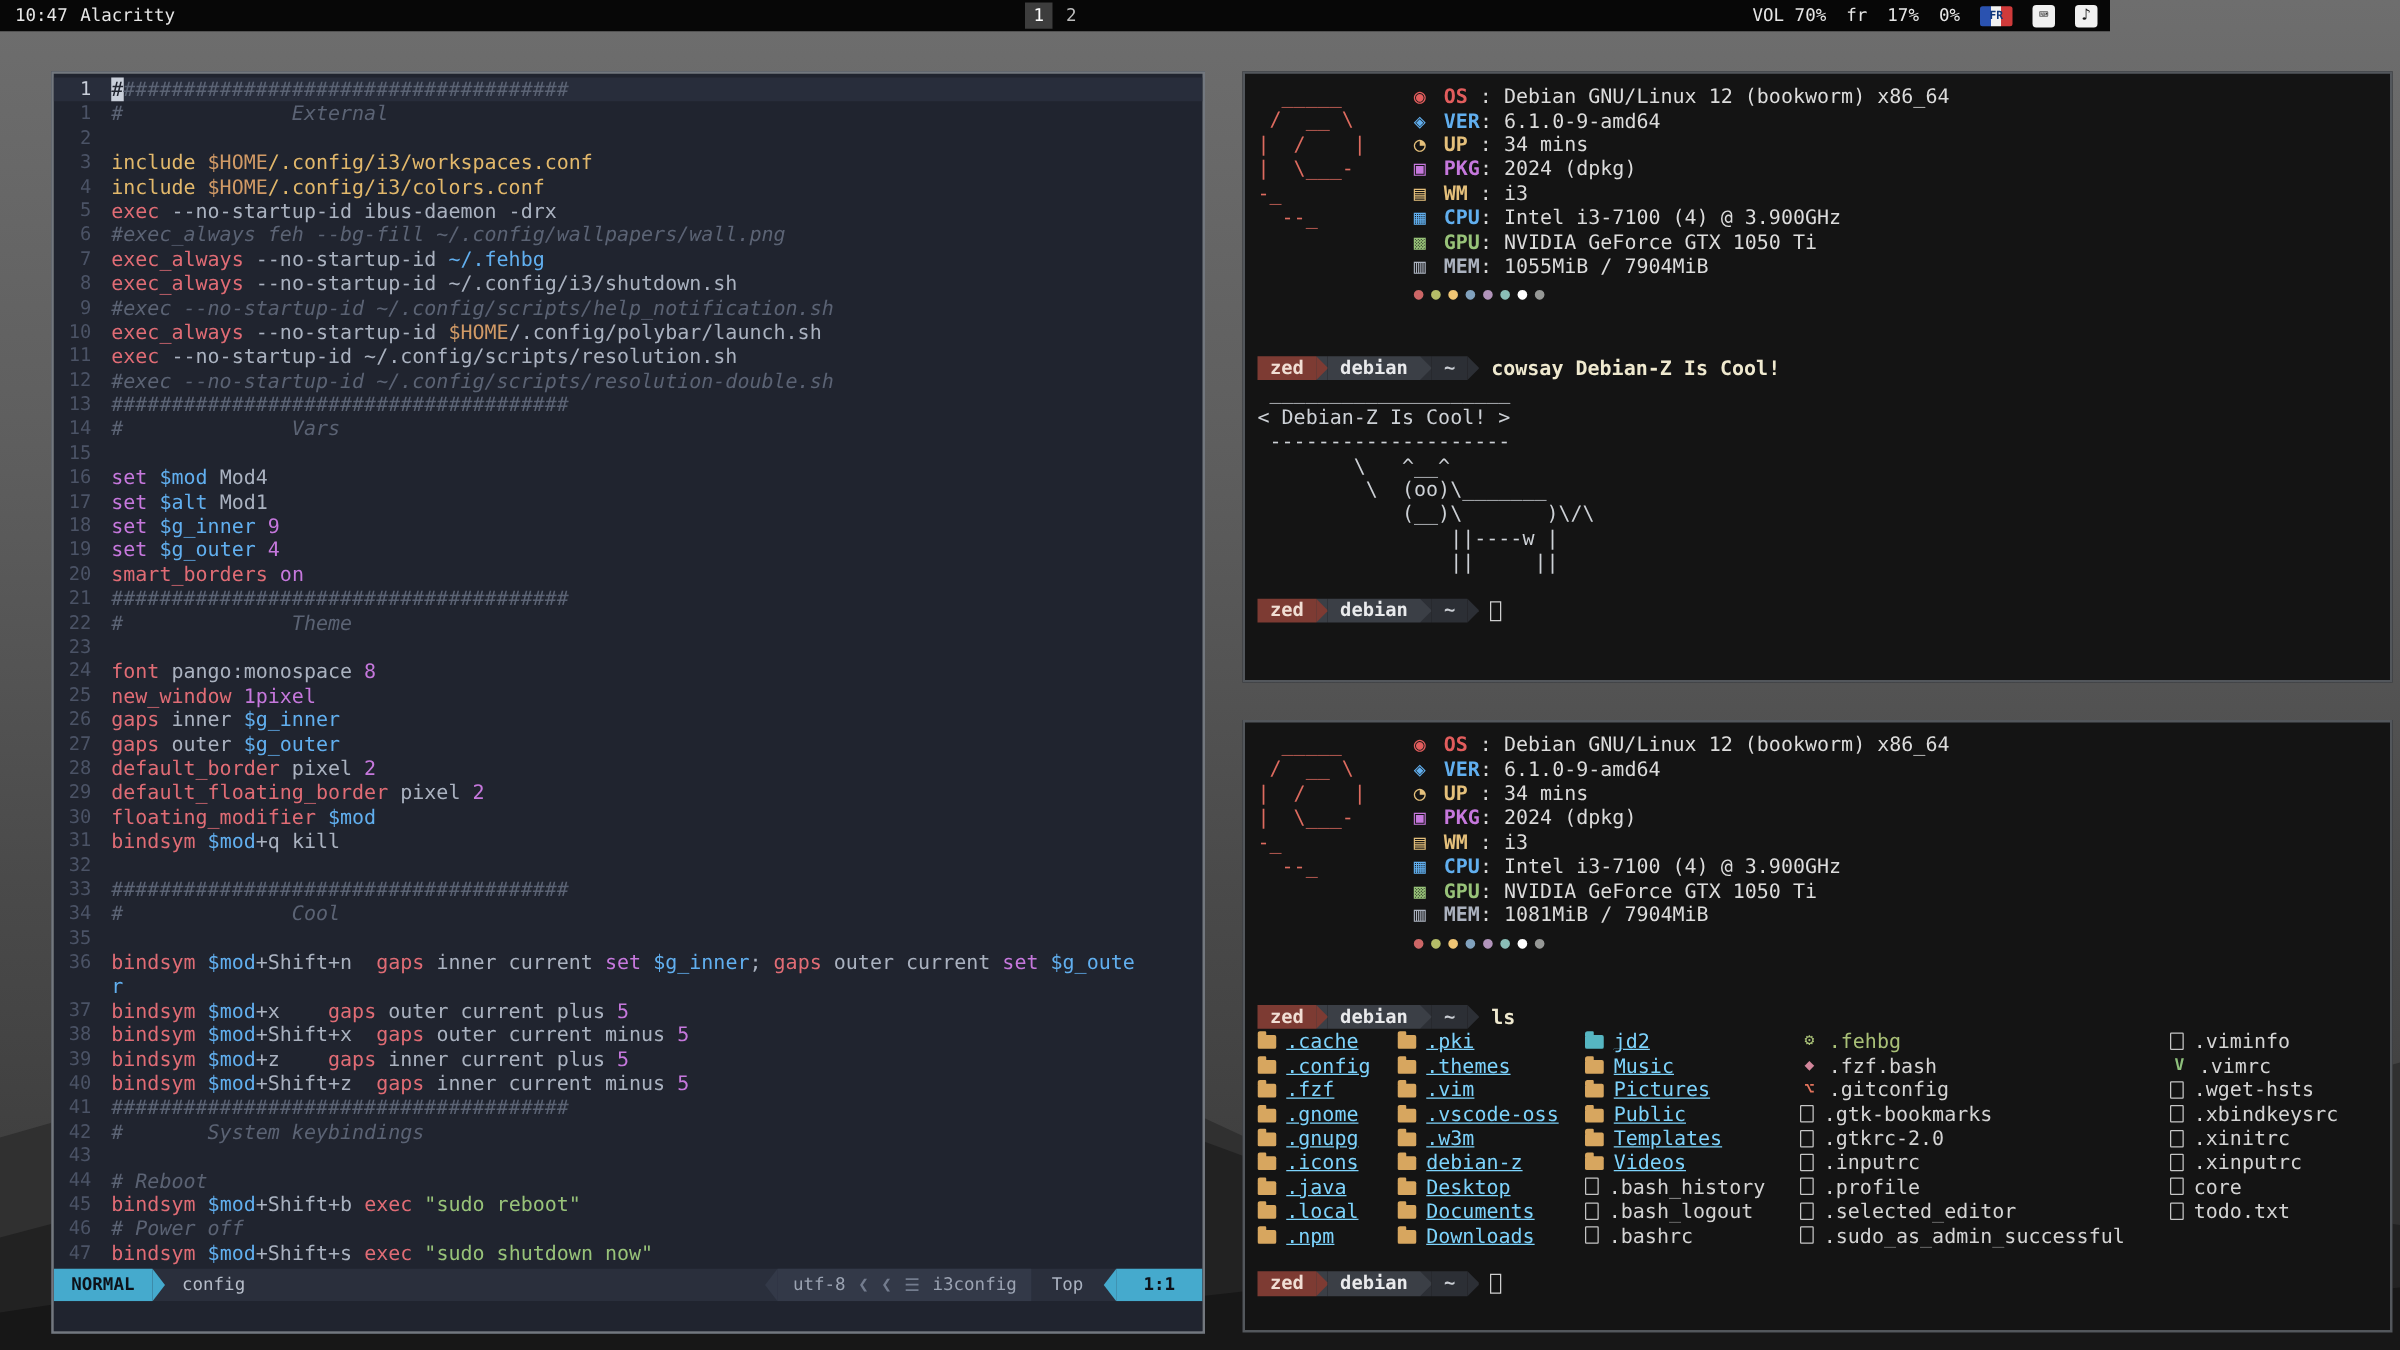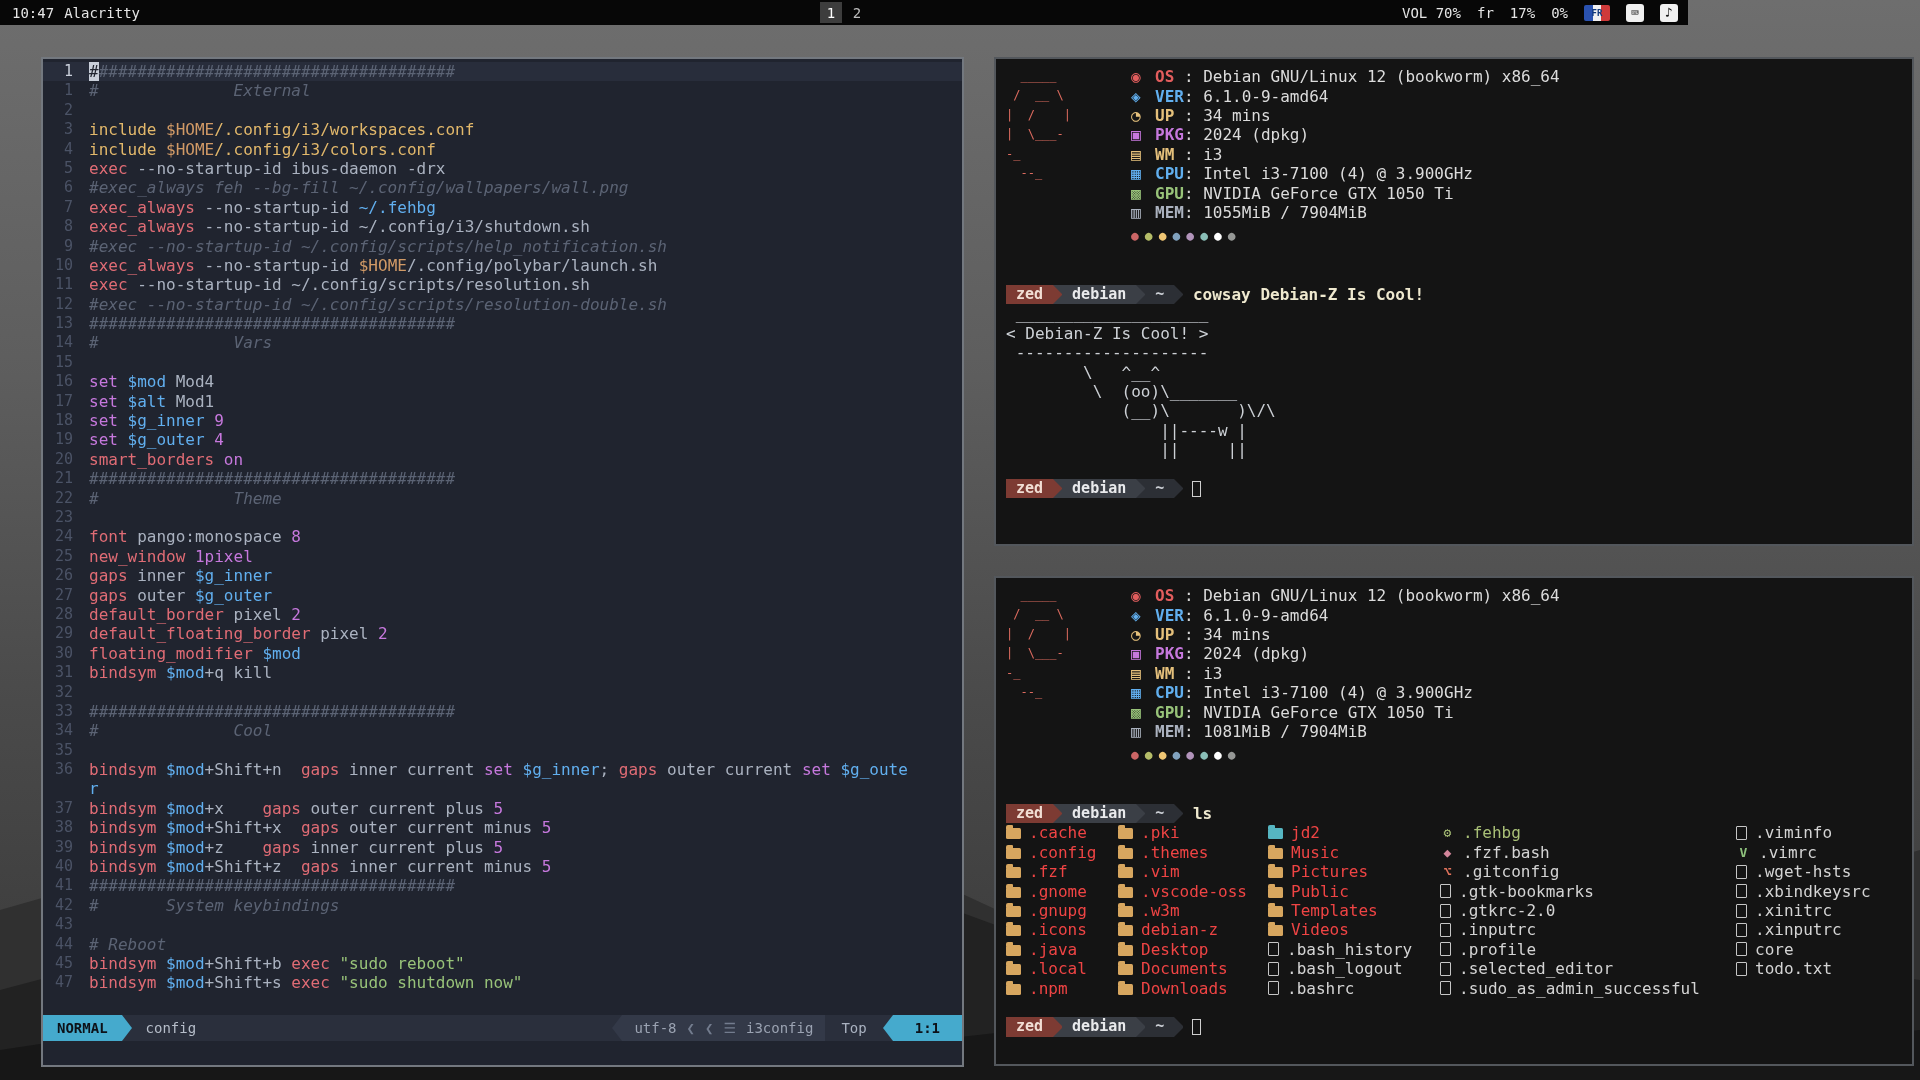--- a/index.html
+++ b/index.html
@@ -68,21 +68,21 @@
   .sl-seg { background:#333948; height:100%; display:flex; align-items:center; gap:10px; padding:0 12px; }
   .sl-seg .dim { color:#737c8e; }
   .sl-top { margin:0 16px; color:#aab2c0; }
   .sl-pos { background:#45aacd; color:#0d1118; font-weight:bold; padding:0 22px; height:100%;
     display:flex; align-items:center; }
   .cmdline { height:24px; background:#20242f; flex:none; }
 
   
   .trow { height:19.4px; line-height:19.4px; white-space:pre; display:flex; align-items:center; }
   .fetch { display:flex; }
-  .ascii { width:125px; flex:none; color:#dd6b5f; font-size:12px; line-height:19.4px;
+  .ascii { width:125px; flex:none; color:#dd6b5f; font-size:16px; line-height:19.4px;
     white-space:pre; font-family:inherit; }
   .frow { height:19.4px; display:flex; align-items:center; white-space:pre; }
   .fic { width:24px; flex:none; }
   .flb { font-weight:bold; min-width:3ch; white-space:pre; }
   .fse { color:#d6d6d6; }
   .fvl { color:#dcdcdc; }
   .fdots { height:22px; display:flex; align-items:center; gap:6px; margin-top:2px; font-size:13px; }
 
   .prow { }
   .pseg { padding:0 10px; height:19.4px; display:flex; align-items:center; font-weight:bold; font-size:15px; }
@@ -107,21 +107,21 @@
   .ic-folder::before { content:""; position:absolute; top:-3px; left:0; width:7px; height:4px;
     background:inherit; border-radius:2px 1px 0 0; }
   .t-dir2 .ic-folder { background:#56b6c2; }
   .ic-file { width:11px; height:14px; border:1.5px solid #c6c6c6; border-radius:1px; }
   .gl { width:15px; font-size:13px; }
   .gi-git { color:#e2735c; font-weight:bold; }
   .gi-vim { color:#8ec07c; font-weight:bold; }
   .gi-exec { color:#a9c077; }
   .gi-fzf { color:#d3869b; }
   .lname { white-space:pre; }
-  .t-dir .lname, .t-dir2 .lname { color:#ef4444; }
+  .t-dir .lname, .t-dir2 .lname { color:#7dd3fc;text-decoration:underline; }
   .t-file .lname, .t-git .lname, .t-vim .lname, .t-fzf .lname { color:#d4d4d4; }
   .t-exec .lname { color:#a9c077; }
 </style>
 </head>
 <body>
 
 <div class="desktop">
   <svg class="mountains" viewBox="0 0 1920 420" preserveAspectRatio="none">
     <polygon points="0,420 0,250 280,170 520,250 760,140 1040,270 1300,180 1560,290 1920,190 1920,420" fill="#303030"></polygon>
     <polygon points="0,420 0,330 340,240 620,330 900,230 1200,340 1500,260 1920,320 1920,420" fill="#222222"></polygon>
@@ -193,20 +193,21 @@
       <div class="vline"><span class="gut"></span><span class="codeln"><span class="c-vr">r</span></span></div>
       <div class="vline"><span class="gut">37</span><span class="codeln"><span class="c-kw">bindsym</span><span class="c-vr"> $mod</span><span class="c-fg">+x    </span><span class="c-kw">gaps</span><span class="c-fg"> outer current plus </span><span class="c-nm">5</span></span></div>
       <div class="vline"><span class="gut">38</span><span class="codeln"><span class="c-kw">bindsym</span><span class="c-vr"> $mod</span><span class="c-fg">+Shift+x  </span><span class="c-kw">gaps</span><span class="c-fg"> outer current minus </span><span class="c-nm">5</span></span></div>
       <div class="vline"><span class="gut">39</span><span class="codeln"><span class="c-kw">bindsym</span><span class="c-vr"> $mod</span><span class="c-fg">+z    </span><span class="c-kw">gaps</span><span class="c-fg"> inner current plus </span><span class="c-nm">5</span></span></div>
       <div class="vline"><span class="gut">40</span><span class="codeln"><span class="c-kw">bindsym</span><span class="c-vr"> $mod</span><span class="c-fg">+Shift+z  </span><span class="c-kw">gaps</span><span class="c-fg"> inner current minus </span><span class="c-nm">5</span></span></div>
       <div class="vline"><span class="gut">41</span><span class="codeln"><span class="c-cm">######################################</span></span></div>
       <div class="vline"><span class="gut">42</span><span class="codeln"><span class="c-cm">#       System keybindings</span></span></div>
       <div class="vline"><span class="gut">43</span><span class="codeln"></span></div>
       <div class="vline"><span class="gut">44</span><span class="codeln"><span class="c-cm"># Reboot</span></span></div>
       <div class="vline"><span class="gut">45</span><span class="codeln"><span class="c-kw">bindsym</span><span class="c-vr"> $mod</span><span class="c-fg">+Shift+b</span><span class="c-kw"> exec</span><span class="c-sr"> "sudo reboot"</span></span></div>
+      <div class="vline"><span class="gut">46</span><span class="codeln"><span class="c-cm"># Power off</span></span></div>
       <div class="vline"><span class="gut">47</span><span class="codeln"><span class="c-kw">bindsym</span><span class="c-vr"> $mod</span><span class="c-fg">+Shift+s</span><span class="c-kw"> exec</span><span class="c-sr"> "sudo shutdown now"</span></span></div>
     </div>
   <div class="statusline">
     <span class="sl-mode">NORMAL</span>
     <span class="arr-r c-mode"></span>
     <span class="sl-file">config</span>
     <span class="sl-spring"></span>
     <span class="arr-l c-seg"></span>
     <span class="sl-seg">
       <span>utf-8</span>

